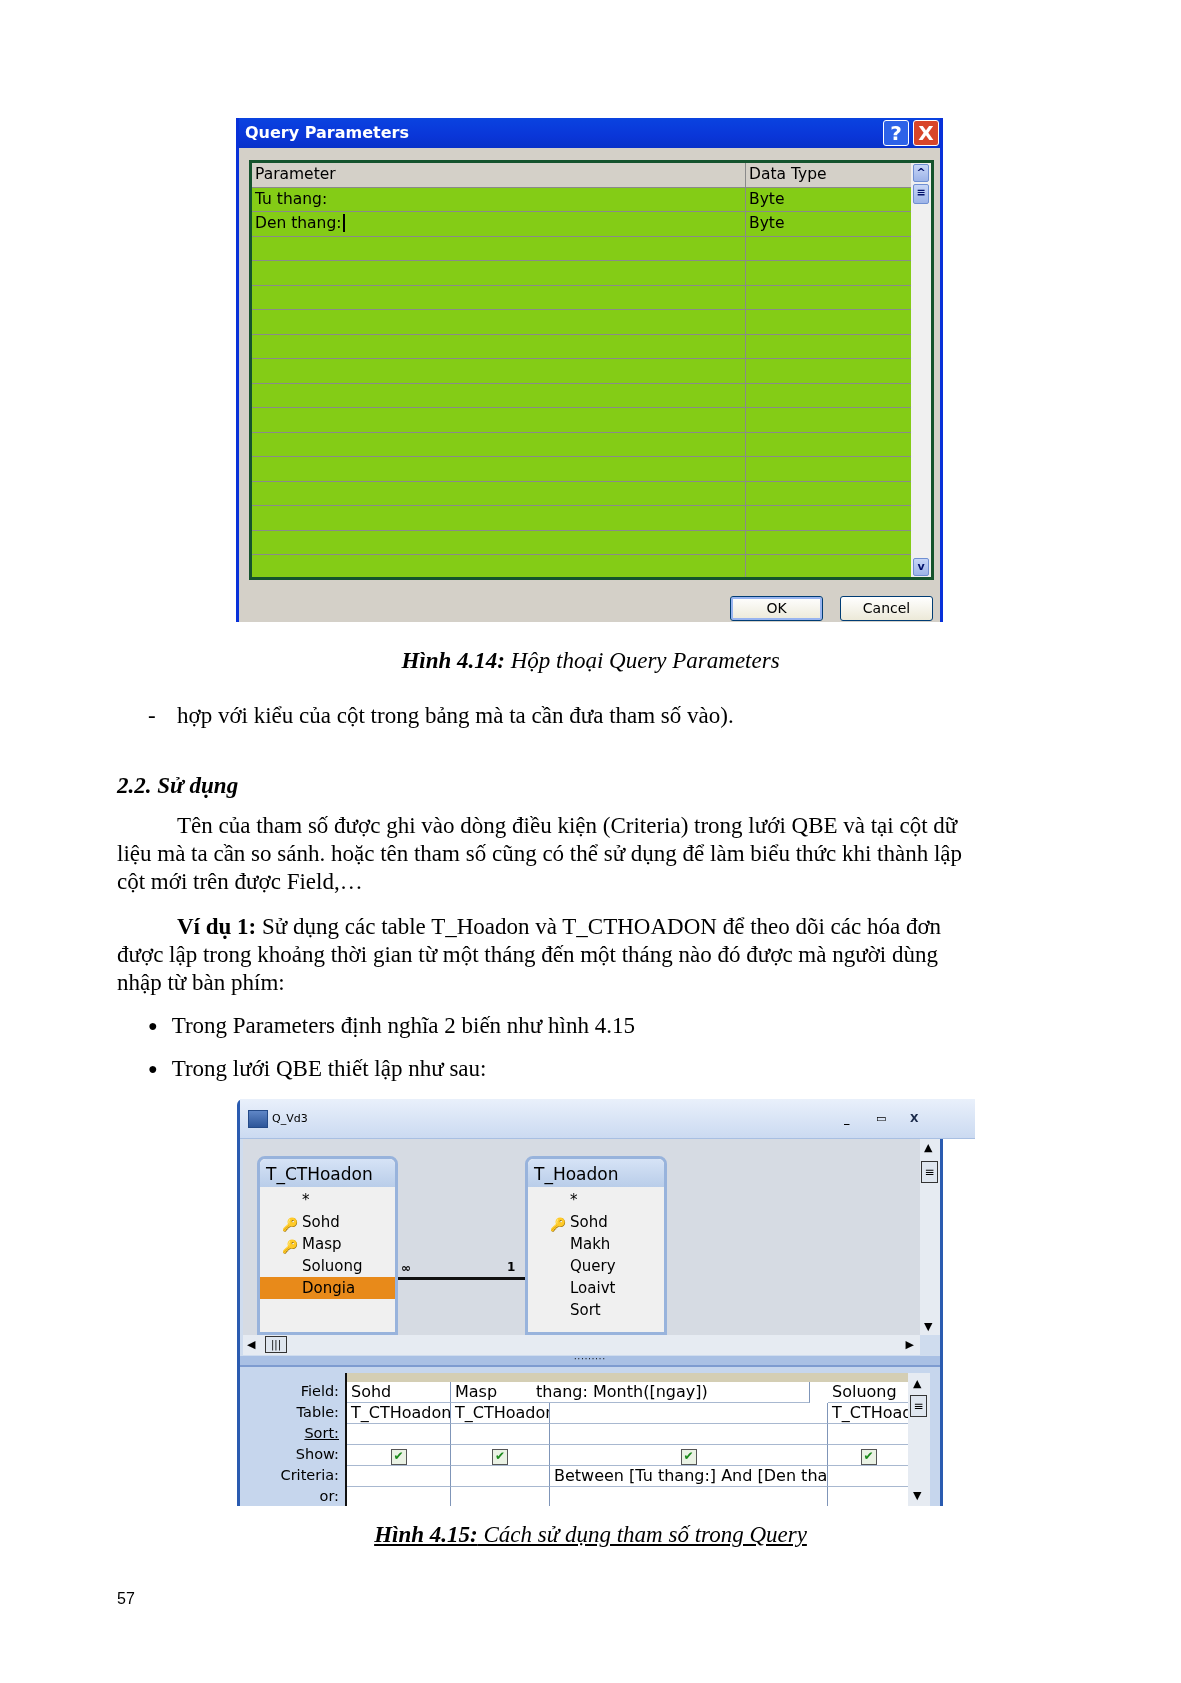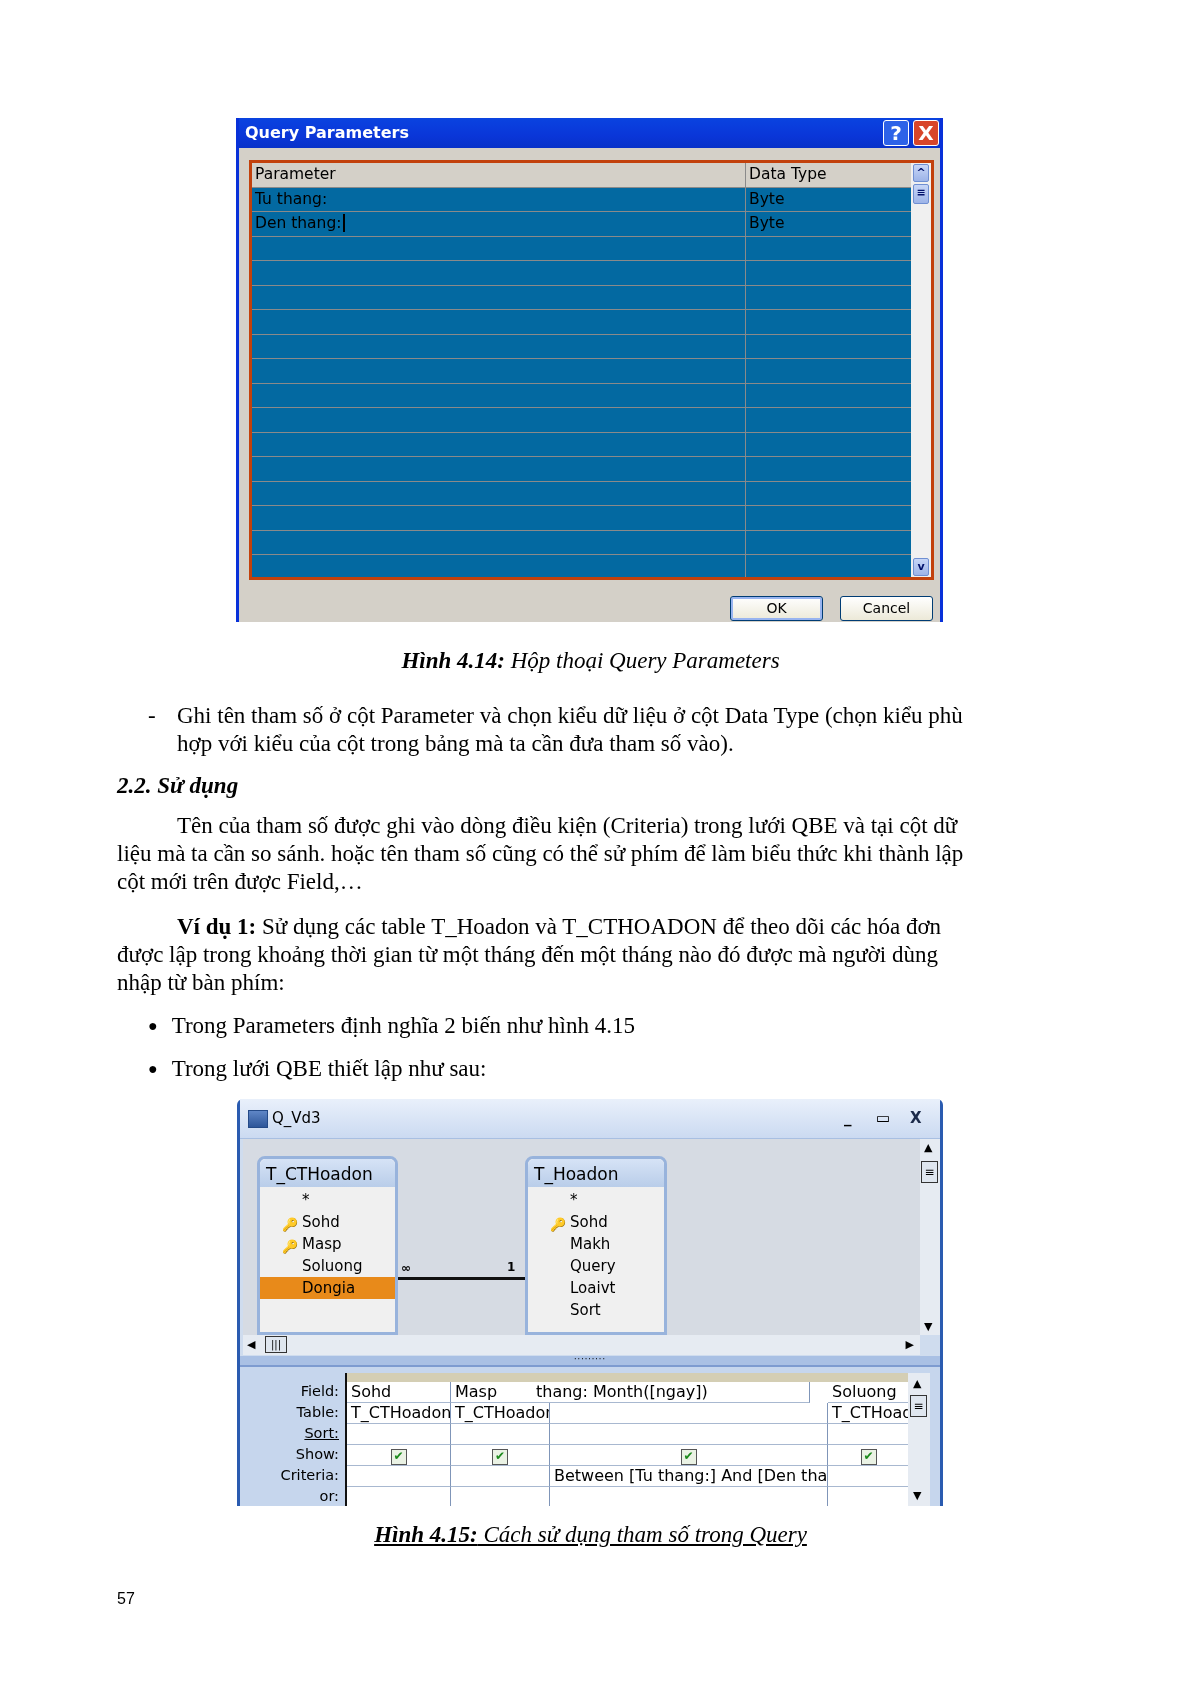--- a/index.html
+++ b/index.html
@@ -5,38 +5,38 @@
   html,body{margin:0;padding:0;background:#fff;}
   body{width:1181px;height:1683px;position:relative;overflow:hidden;font-family:"Liberation Serif",serif;color:#000;}
   .abs{position:absolute;}
   .ui{font-family:"DejaVu Sans","Liberation Sans",sans-serif;}
   
   #dlg{left:236px;top:118px;width:707px;height:504px;background:#d4d0c8;border:3px solid #0831d9;border-top:none;border-bottom:none;box-sizing:border-box;}
   #dlg-title{left:0;top:0;width:701px;height:30px;background:linear-gradient(#0a43e0,#0a36d8 60%,#0831c9);color:#fff;font-weight:bold;font-size:16px;line-height:30px;padding-left:6px;box-sizing:border-box;}
   .tbtn{position:absolute;top:2px;width:26px;height:26px;border:1px solid #fff;border-radius:3px;box-sizing:border-box;color:#fff;font-weight:bold;text-align:center;line-height:24px;font-size:20px;}
   #help-btn{left:644px;background:#2d62e8;}
   #close-btn{left:674px;background:#d8452a;}
-  #grid{left:10px;top:42px;width:685px;height:420px;border:3px solid #c2410c;background:#0369a1;box-sizing:border-box;overflow:hidden;}
+  #grid{left:10px;top:42px;width:685px;height:420px;border:3px solid #14532d;background:#84cc16;box-sizing:border-box;overflow:hidden;}
   .grow{position:absolute;left:0;width:659px;height:24.5px;border-bottom:1px solid #8a8a8a;box-sizing:border-box;font-size:15.5px;line-height:23px;}
   .grow .c1{position:absolute;left:3px;top:0;}
   .grow .c2{position:absolute;left:497px;top:0;}
   .grow .sep{position:absolute;left:493px;top:0;width:1px;height:100%;background:#8a8a8a;}
   .ghead{background:#d4d0c8;}
   #vscroll{position:absolute;right:0;top:0;width:20px;height:100%;background:#f0f0f0;}
   .sbtn{position:absolute;left:2px;width:16px;height:18px;background:linear-gradient(#c7d6f7,#9db4e8);border:1px solid #6f8fd2;border-radius:2px;box-sizing:border-box;font-size:11px;text-align:center;line-height:16px;color:#00106b;font-weight:bold;}
   .pbtn{position:absolute;top:478px;width:93px;height:25px;background:linear-gradient(#fff,#ece9d8);border:1px solid #003c74;border-radius:3px;box-sizing:border-box;font-size:14px;text-align:center;line-height:23px;}
   #ok-btn{left:491px;box-shadow:inset 0 0 0 2px #98b4f0;}
   #cancel-btn{left:601px;}
   
   .cap{font-style:italic;font-size:23px;}
   .cap b{font-style:italic;}
   .txt{font-size:23px;line-height:28px;}
   
   #qwin{left:237px;top:1099px;width:706px;height:407px;background:#cfdcee;border:3px solid #2a5bb0;border-top:none;border-radius:6px 6px 0 0;box-sizing:border-box;}
-  #qtitle{position:absolute;left:0;top:0;width:100%;height:39px;background:linear-gradient(#e9f0fb,#cbdaf1);border-bottom:1px solid #a8bfe2;font-size:15px;line-height:39px;}
+  #qtitle{position:absolute;left:0;top:0;width:100%;height:39px;background:linear-gradient(#e9f0fb,#cbdaf1);border-bottom:1px solid #a8bfe2;font-size:11px;line-height:39px;padding-left:35px;}
   #qtop{position:absolute;left:3px;top:40px;width:677px;height:196px;background:#d6dbe3;}
   .tbox{position:absolute;background:#f0f0f0;border:3px solid #98b3dc;border-radius:8px 8px 0 0;box-sizing:border-box;}
   .tbox .th{height:28px;background:linear-gradient(#d6e3f6,#b9cde9);font-size:17px;line-height:30px;padding-left:6px;border-radius:6px 6px 0 0;}
   .fld{position:absolute;left:0;width:100%;height:22px;font-size:15px;line-height:22px;box-sizing:border-box;padding-left:42px;}
   .key{position:absolute;left:22px;top:3px;color:#c9a227;font-size:13px;}
   .sel{background:#e88a1a;}
   .qlab{position:absolute;right:0;width:100px;text-align:right;padding-right:4px;font-size:14.5px;}
   .qcell{position:absolute;height:21px;border-bottom:1px solid #a8b8d0;border-right:1px solid #7f95b8;box-sizing:border-box;line-height:20px;padding-left:4px;background:#fff;overflow:hidden;white-space:nowrap;}
   .chk{display:inline-block;width:14px;height:14px;border:1px solid #555;background:#eaf2e4;color:#1c8a1c;font-size:12px;line-height:13px;text-align:center;font-weight:bold;}
 </style>
@@ -118,29 +118,28 @@
   <div id="ok-btn" class="pbtn">OK</div>
   <div id="cancel-btn" class="pbtn">Cancel</div>
 </div>
 
 <div class="abs cap" style="left:0;width:1181px;text-align:center;top:648px;">
   <b>Hình 4.14:</b><span> Hộp thoại Query Parameters</span>
 </div>
 
 <div class="abs txt" style="left:148px;top:702px;">-</div>
 <div class="abs txt" style="left:177px;top:702px;width:880px;">
-  <div>Ghi tên tham số ở cột Parameter và chọn kiểu dữ liệu ở cột Data Type (chọn kiểu phù</div>
   <div>hợp với kiểu của cột trong bảng mà ta cần đưa tham số vào).</div>
 </div>
 
 <div class="abs txt" style="left:117px;top:772px;font-weight:bold;font-style:italic;">2.2. Sử dụng</div>
 
 <div class="abs txt" style="left:117px;top:812px;width:940px;">
   <div style="padding-left:60px">Tên của tham số được ghi vào dòng điều kiện (Criteria) trong lưới QBE và tại cột dữ</div>
-  <div>liệu mà ta cần so sánh. hoặc tên tham số cũng có thể sử phím để làm biểu thức khi thành lập</div>
+  <div>liệu mà ta cần so sánh. hoặc tên tham số cũng có thể sử dụng để làm biểu thức khi thành lập</div>
   <div>cột mới trên được Field,…</div>
 </div>
 
 <div class="abs txt" style="left:117px;top:913px;width:940px;">
   <div style="padding-left:60px"><b>Ví dụ 1:</b><span> Sử dụng các table T_Hoadon và T_CTHOADON để theo dõi các hóa đơn</span></div>
   <div>được lập trong khoảng thời gian từ một tháng đến một tháng nào đó được mà người dùng</div>
   <div>nhập từ bàn phím:</div>
 </div>
 
 <div class="abs txt" style="left:148px;top:1012px;">

